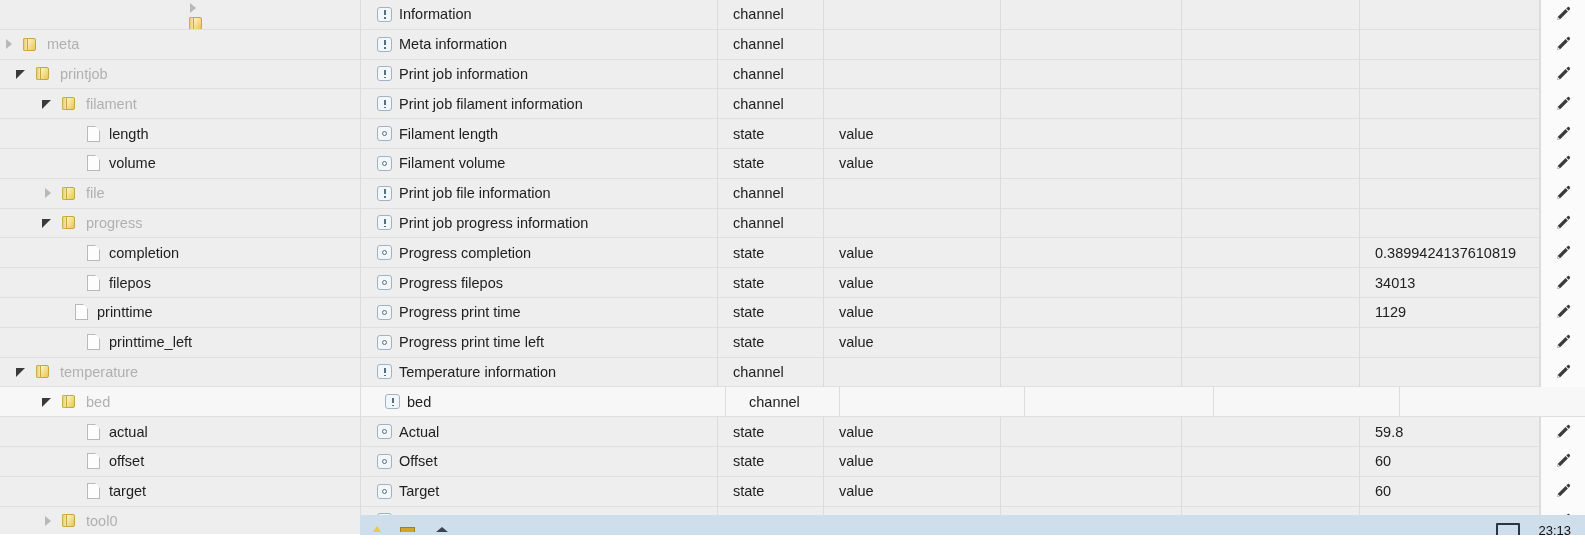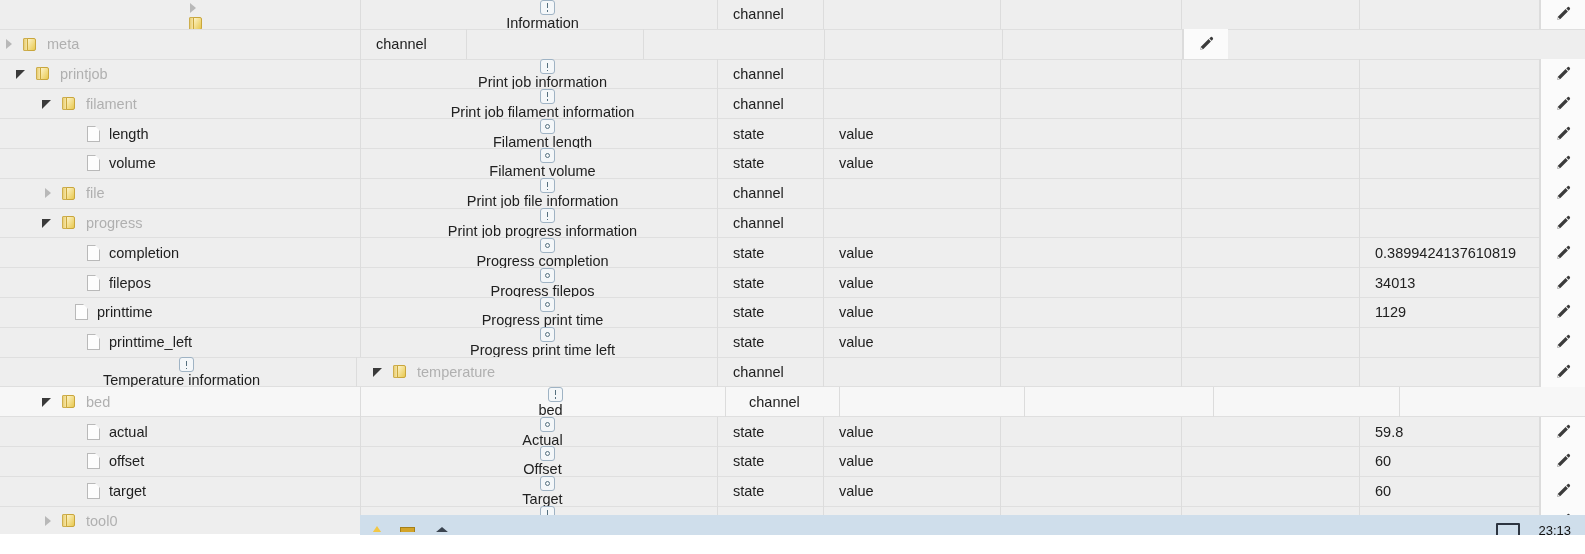--- a/index.html
+++ b/index.html
@@ -42,21 +42,21 @@
     display: flex;
     align-items: center;
   }
   .row.hover {
     background: #f7f7f7;
     gap: 8px;
   }
 
   
   .c-name   { width: 361px; }
-  .c-label  { width: 357px; flex-direction: column; }
+  .c-label  { width: 357px; }
   .c-type   { width: 106px; }
   .c-role   { width: 177px; }
   .c-col5   { width: 181px; }
   .c-col6   { width: 178px; }
   .c-value  { width: 180px; }
   .c-edit   { width: 45px; }
 
   .cell {
     height: 29.8px;
     box-sizing: border-box;
@@ -341,20 +341,24 @@
             </svg>
           </span>
         </div>
       </div>
       <div class="row">
         <div class="cell c-name" style="padding-left: 1px;">
           <span class="twisty collapsed"></span>
           <span class="folder-icon"></span>
           <span class="name-text muted">meta</span>
         </div>
+        <div class="cell c-label">
+          <span class="type-icon channel"></span>
+          <span class="label-text">Meta information</span>
+        </div>
         <div class="cell c-type">
           <span class="simple-text">channel</span>
         </div>
         <div class="cell c-role">
           <span class="simple-text"></span>
         </div>
         <div class="cell c-col5"></div>
         <div class="cell c-col6"></div>
         <div class="cell c-value">
           <span class="value-text"></span>
@@ -673,28 +677,28 @@
           <span class="pencil-icon">
             <svg width="18" height="18" viewBox="0 0 18 18" xmlns="http://www.w3.org/2000/svg">
               <path d="M3.2 14.8 L4.1 11.6 L11.6 4.1 L13.9 6.4 L6.4 13.9 Z" fill="#3b3b3b"></path>
               <path d="M12.3 3.4 L14.6 5.7 L15.6 4.7 A1.5 1.5 0 0 0 13.3 2.4 Z" fill="#3b3b3b"></path>
               <path d="M3.2 14.8 L4.0 12.2 L5.8 14.0 Z" fill="#f2f2f2"></path>
             </svg>
           </span>
         </div>
       </div>
       <div class="row">
-        <div class="cell c-label">
-          <span class="type-icon channel"></span>
-          <span class="label-text">Temperature information</span>
-        </div>
         <div class="cell c-name" style="padding-left: 14px;">
           <span class="twisty expanded"></span>
           <span class="folder-icon"></span>
           <span class="name-text muted">temperature</span>
+        </div>
+        <div class="cell c-label">
+          <span class="type-icon channel"></span>
+          <span class="label-text">Temperature information</span>
         </div>
         <div class="cell c-type">
           <span class="simple-text">channel</span>
         </div>
         <div class="cell c-role">
           <span class="simple-text"></span>
         </div>
         <div class="cell c-col5"></div>
         <div class="cell c-col6"></div>
         <div class="cell c-value">

